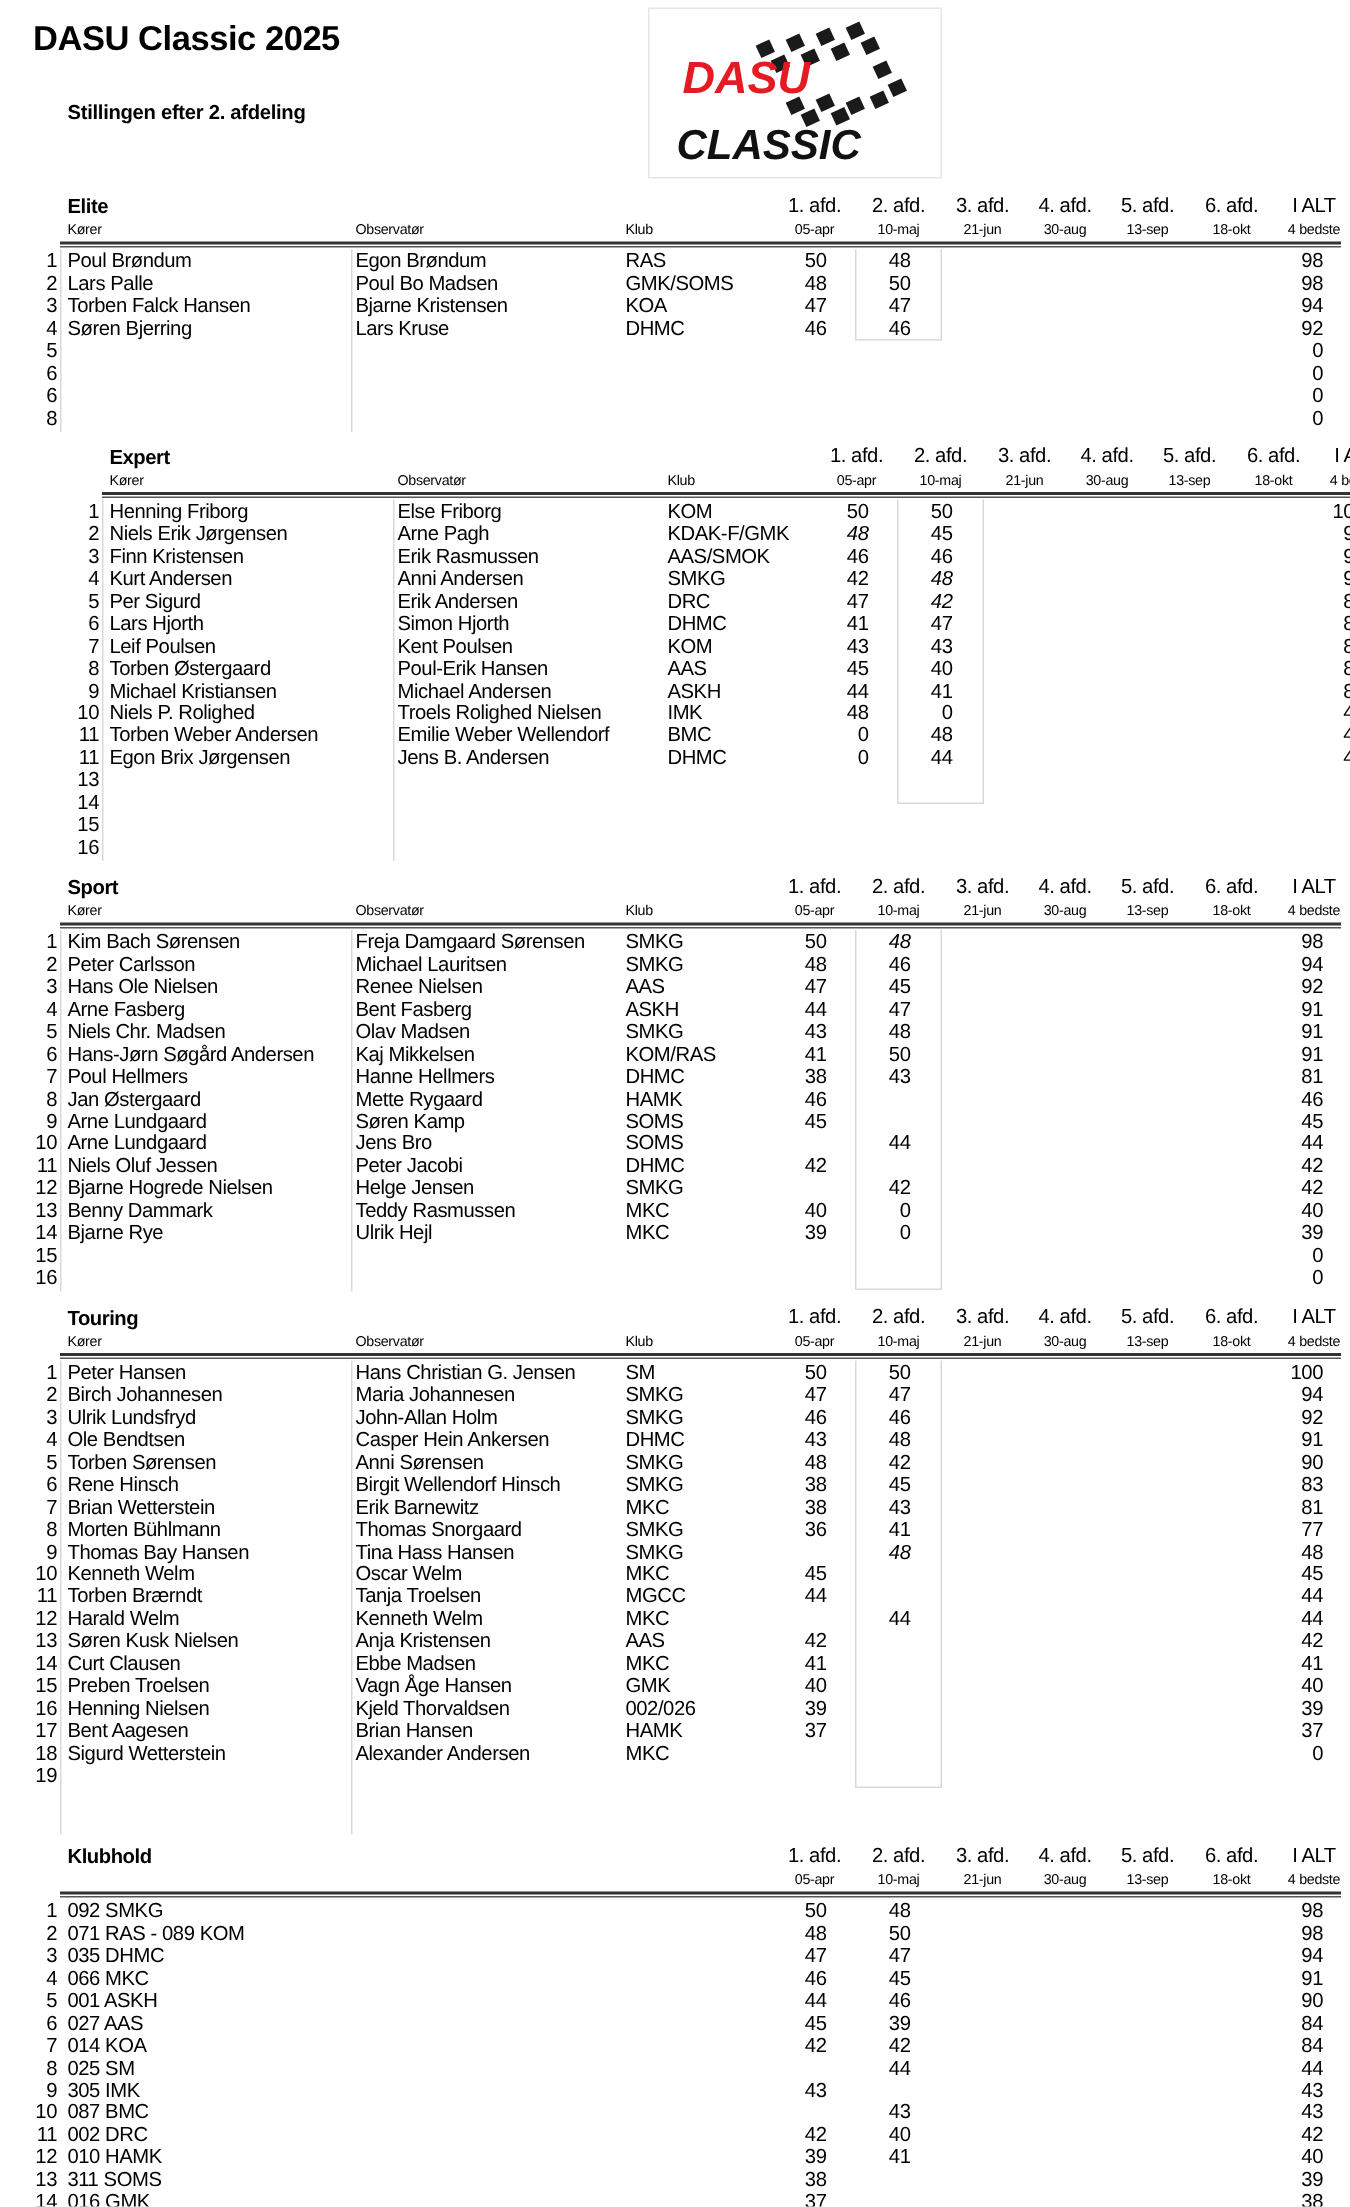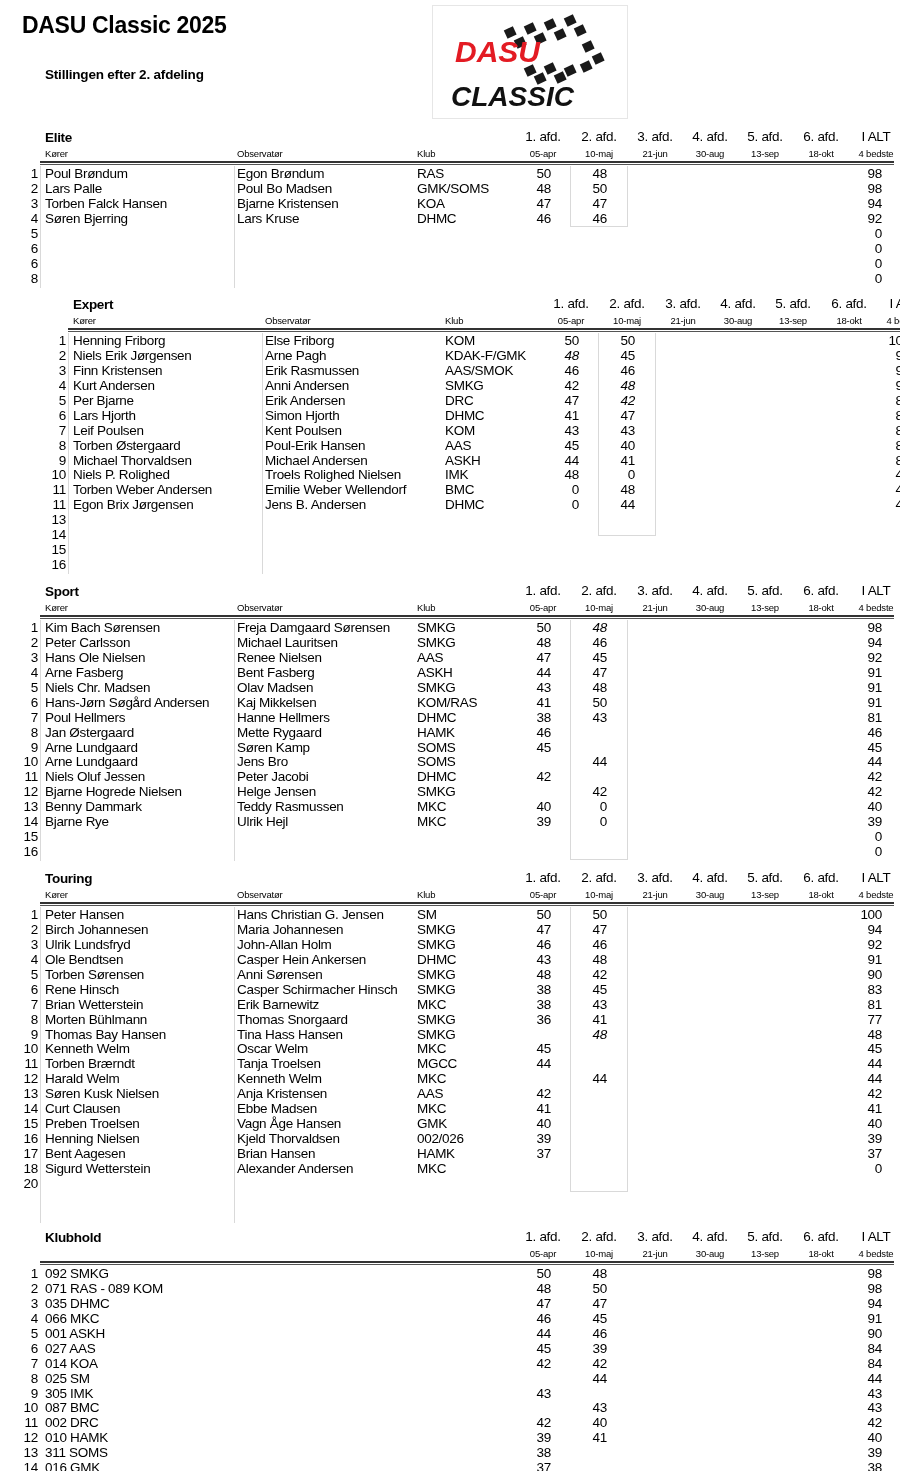--- a/index.html
+++ b/index.html
@@ -221,21 +221,21 @@
           <span class="c-pos">4</span>
           <span class="c-driver">Kurt Andersen</span>
           <span class="c-obs">Anni Andersen</span>
           <span class="c-club">SMKG</span>
           <span class="c-r c-r1">42</span>
           <span class="c-r c-r2 it">48</span>
           <span class="c-tot">90</span>
         </div>
         <div class="row">
           <span class="c-pos">5</span>
-          <span class="c-driver">Per Bjarne</span>
+          <span class="c-driver">Per Sigurd</span>
           <span class="c-obs">Erik Andersen</span>
           <span class="c-club">DRC</span>
           <span class="c-r c-r1">47</span>
           <span class="c-r c-r2 it">42</span>
           <span class="c-tot">89</span>
         </div>
         <div class="row">
           <span class="c-pos">6</span>
           <span class="c-driver">Lars Hjorth</span>
           <span class="c-obs">Simon Hjorth</span>
@@ -257,21 +257,21 @@
           <span class="c-pos">8</span>
           <span class="c-driver">Torben Østergaard</span>
           <span class="c-obs">Poul-Erik Hansen</span>
           <span class="c-club">AAS</span>
           <span class="c-r c-r1">45</span>
           <span class="c-r c-r2">40</span>
           <span class="c-tot">85</span>
         </div>
         <div class="row">
           <span class="c-pos">9</span>
-          <span class="c-driver">Michael Thorvaldsen</span>
+          <span class="c-driver">Michael Kristiansen</span>
           <span class="c-obs">Michael Andersen</span>
           <span class="c-club">ASKH</span>
           <span class="c-r c-r1">44</span>
           <span class="c-r c-r2">41</span>
           <span class="c-tot">85</span>
         </div>
         <div class="row">
           <span class="c-pos">10</span>
           <span class="c-driver">Niels P. Rolighed</span>
           <span class="c-obs">Troels Rolighed Nielsen</span>
@@ -577,21 +577,21 @@
           <span class="c-driver">Torben Sørensen</span>
           <span class="c-obs">Anni Sørensen</span>
           <span class="c-club">SMKG</span>
           <span class="c-r c-r1">48</span>
           <span class="c-r c-r2">42</span>
           <span class="c-tot">90</span>
         </div>
         <div class="row">
           <span class="c-pos">6</span>
           <span class="c-driver">Rene Hinsch</span>
-          <span class="c-obs">Casper Schirmacher Hinsch</span>
+          <span class="c-obs">Birgit Wellendorf Hinsch</span>
           <span class="c-club">SMKG</span>
           <span class="c-r c-r1">38</span>
           <span class="c-r c-r2">45</span>
           <span class="c-tot">83</span>
         </div>
         <div class="row">
           <span class="c-pos">7</span>
           <span class="c-driver">Brian Wetterstein</span>
           <span class="c-obs">Erik Barnewitz</span>
           <span class="c-club">MKC</span>
@@ -692,21 +692,21 @@
         <div class="row">
           <span class="c-pos">18</span>
           <span class="c-driver">Sigurd Wetterstein</span>
           <span class="c-obs">Alexander Andersen</span>
           <span class="c-club">MKC</span>
           <span class="c-r c-r1"></span>
           <span class="c-r c-r2"></span>
           <span class="c-tot">0</span>
         </div>
         <div class="row">
-          <span class="c-pos">20</span>
+          <span class="c-pos">19</span>
           <span class="c-driver"></span>
           <span class="c-obs"></span>
           <span class="c-club"></span>
           <span class="c-r c-r1"></span>
           <span class="c-r c-r2"></span>
           <span class="c-tot"></span>
         </div>
       </div>
       <div class="gridv" style="left:40px;top:39px;height:315.95px"></div>
       <div class="gridv" style="left:234px;top:39px;height:315.95px"></div>

